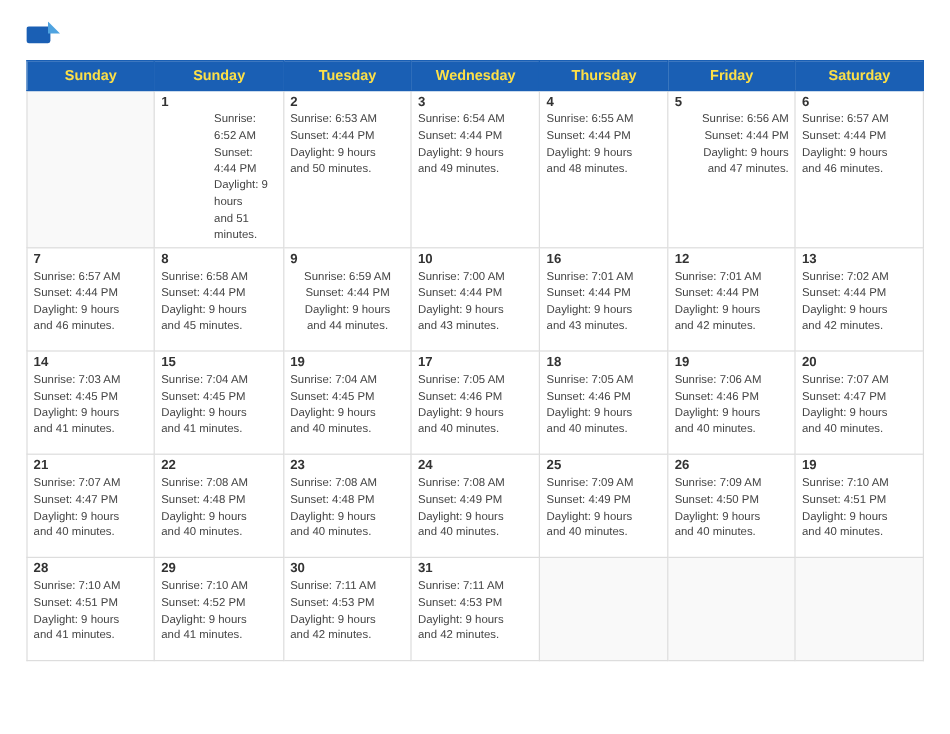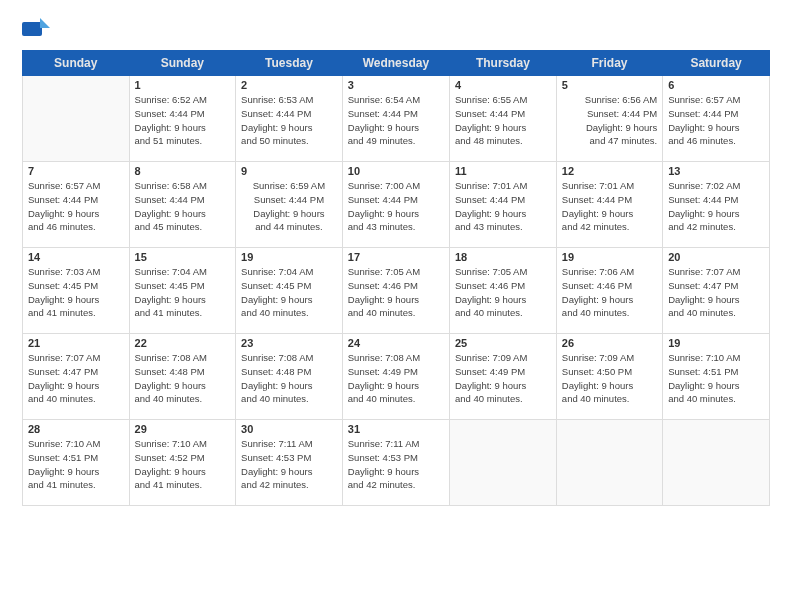--- a/index.html
+++ b/index.html
@@ -41,21 +41,21 @@
       color: #555;
       margin-top: 2px;
     }
     .calendar {
       width: 100%;
       border-collapse: collapse;
       border: 1px solid #ccc;
     }
     .calendar th {
       background: #1a5fb4;
-      color: #e5e5e5;
+      color: #fde047;
       font-size: 12px;
       font-weight: bold;
       text-align: center;
       padding: 5px 7px;
       border: 1px solid #1a5fb4;
     }
     .calendar td {
       vertical-align: top;
       padding: 3px 5px;
       font-size: 9.5px;
@@ -118,21 +118,21 @@
           <th>Thursday</th>
           <th>Friday</th>
           <th>Saturday</th>
         </tr>
     </thead>
     <tbody id="calendar-body">
     <tr>
           <td class="empty"></td>
           <td>
             <span class="day-num">1</span>
-            <div class="day-info" style="white-space: pre-line;">Sunrise: 6:52 AM
+            <div class="day-info" style="white-space: pre-line; margin-left: 44px;">Sunrise: 6:52 AM
 Sunset: 4:44 PM
 Daylight: 9 hours
 and 51 minutes.</div>
           </td>
           <td>
             <span class="day-num">2</span>
             <div class="day-info" style="white-space: pre-line;">Sunrise: 6:53 AM
 Sunset: 4:44 PM
 Daylight: 9 hours
 and 50 minutes.</div>
@@ -189,21 +189,21 @@
 and 44 minutes.</div>
           </td>
           <td>
             <span class="day-num">10</span>
             <div class="day-info" style="white-space: pre-line;">Sunrise: 7:00 AM
 Sunset: 4:44 PM
 Daylight: 9 hours
 and 43 minutes.</div>
           </td>
           <td>
-            <span class="day-num">11</span>
+            <span class="day-num">16</span>
             <div class="day-info" style="white-space: pre-line;">Sunrise: 7:01 AM
 Sunset: 4:44 PM
 Daylight: 9 hours
 and 43 minutes.</div>
           </td>
           <td>
             <span class="day-num">12</span>
             <div class="day-info" style="white-space: pre-line;">Sunrise: 7:01 AM
 Sunset: 4:44 PM
 Daylight: 9 hours

